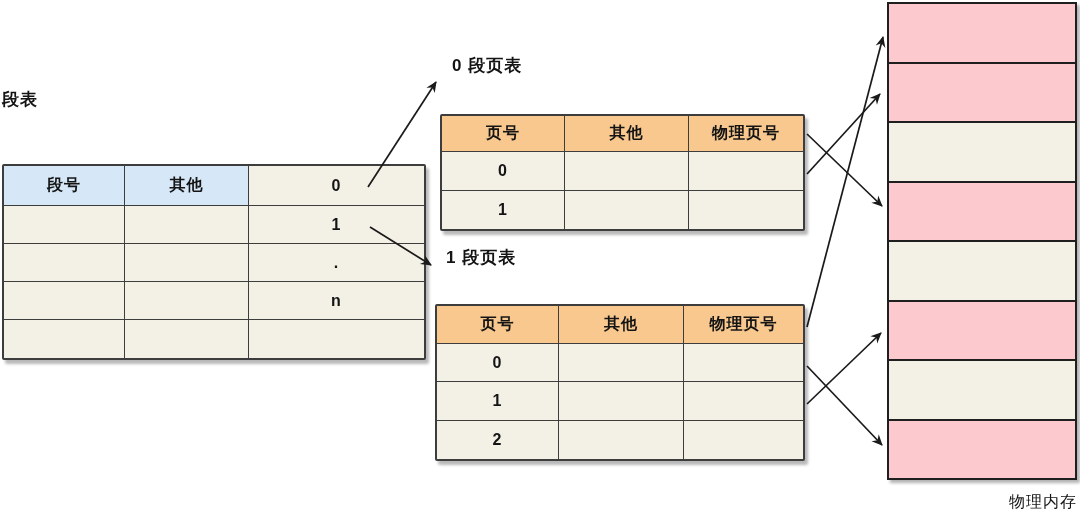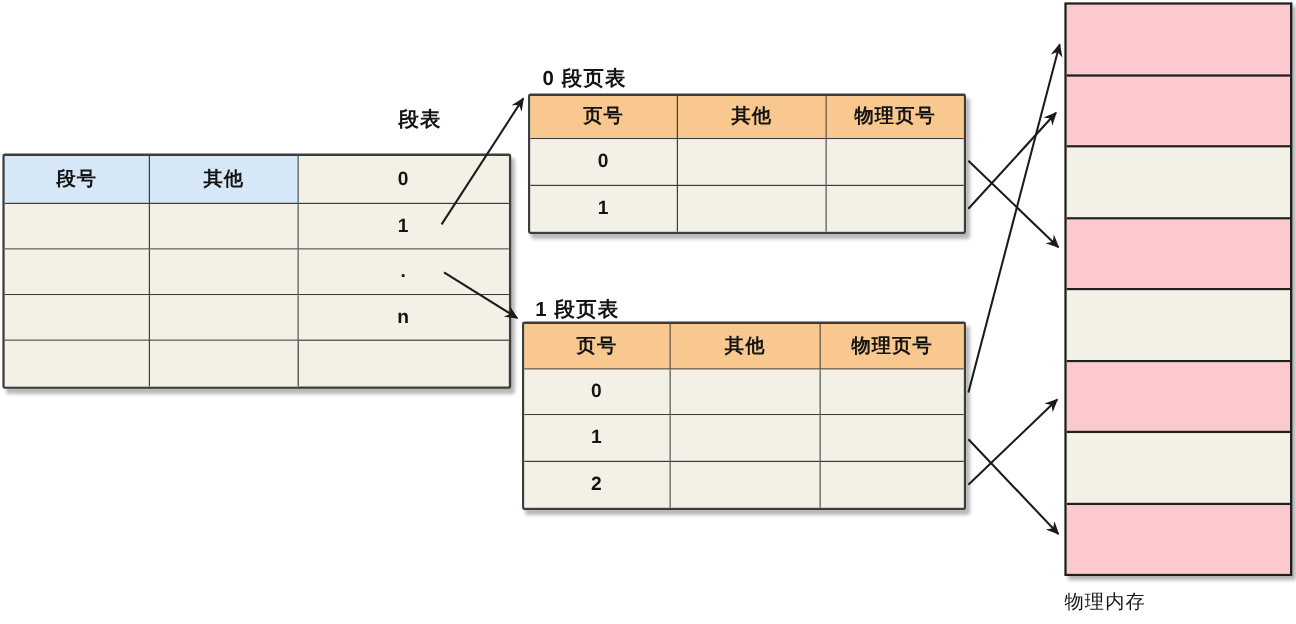--- a/index.html
+++ b/index.html
@@ -32,20 +32,21 @@
 
   
   .dtable {
     position: absolute;
     display: grid;
     z-index: 2;
     border: 2px solid var(--table-border, #3d3d3d);
     border-radius: 2px;
     box-shadow: 3px 4px 3px rgba(0,0,0,0.28);
     background: var(--cell-bg, #f3f0e6);
+    margin-top: 36px;
   }
   .cell {
     display: flex;
     align-items: center;
     justify-content: center;
     background: var(--cell-bg, #f3f0e6);
     border-right: 1.3px solid var(--table-border, #3d3d3d);
     border-bottom: 1.3px solid var(--table-border, #3d3d3d);
     font-size: 16px;
     font-weight: bold;
@@ -83,28 +84,28 @@
 
   
   .tbl-title {
     position: absolute;
     z-index: 2;
     font-weight: bold;
     font-size: 17px;
     letter-spacing: 1px;
     white-space: nowrap;
   }
-  .seg-title { left: 2px; top: 88px; width: 366px; text-align: right; font-size: 17px; }
+  .seg-title { left: 2px; top: 88px; width: 366px; text-align: left; font-size: 17px; }
   .pt0-title { left: 452px; top: 54px; }
   .pt1-title { left: 446px; top: 246px; text-align: center; }
   .mem-label {
     position: absolute;
     left: 887px; top: 492px;
     width: 190px;
-    text-align: left;
+    text-align: right;
     font-size: 16px;
     font-weight: normal;
     letter-spacing: 1px;
     z-index: 2;
   }
 
   
   .memory {
     position: absolute;
     left: 887px; top: 2px;

